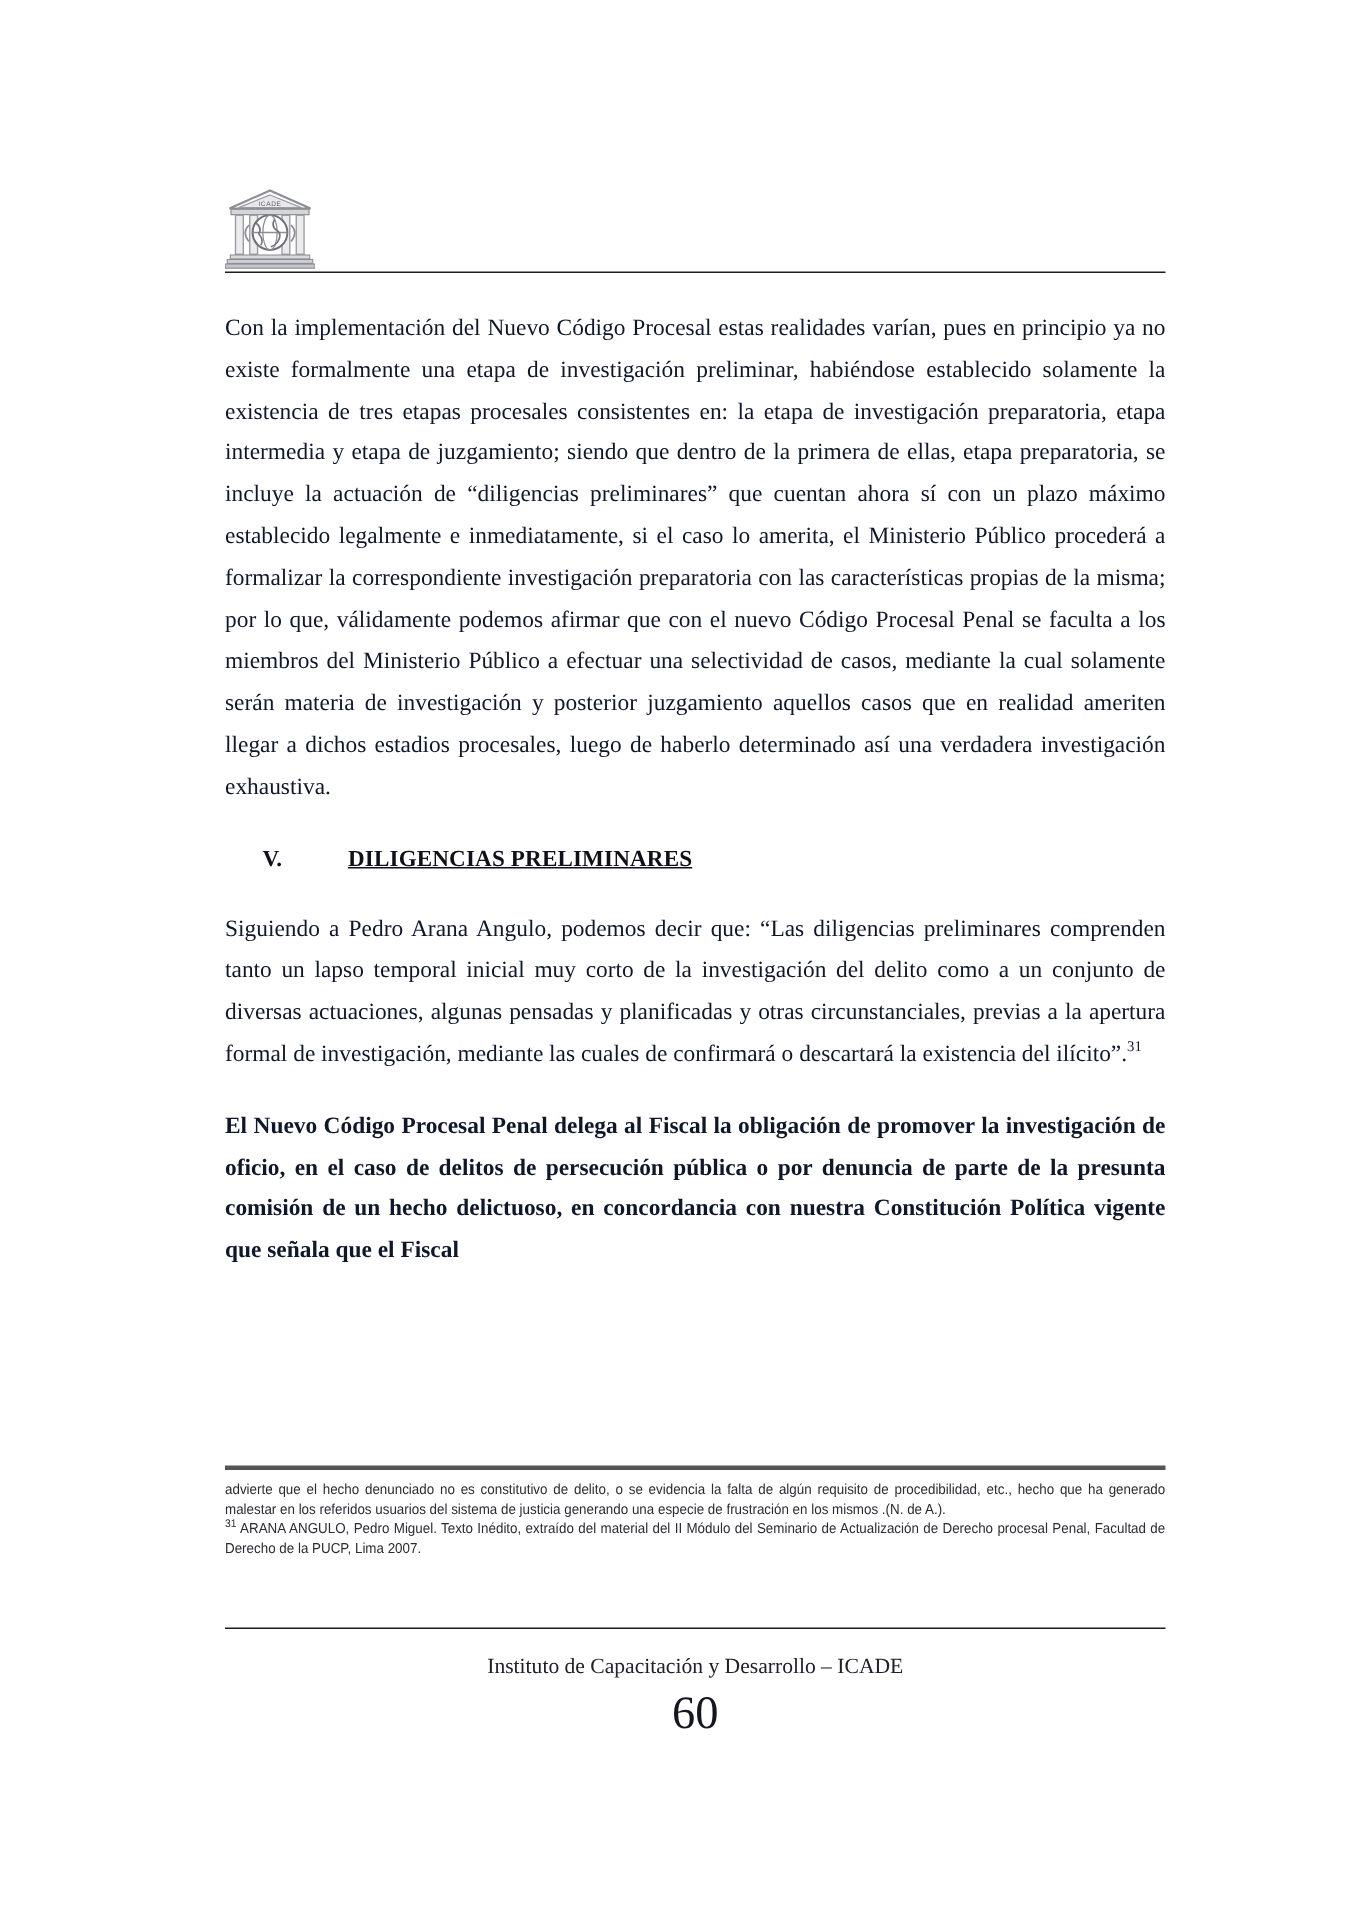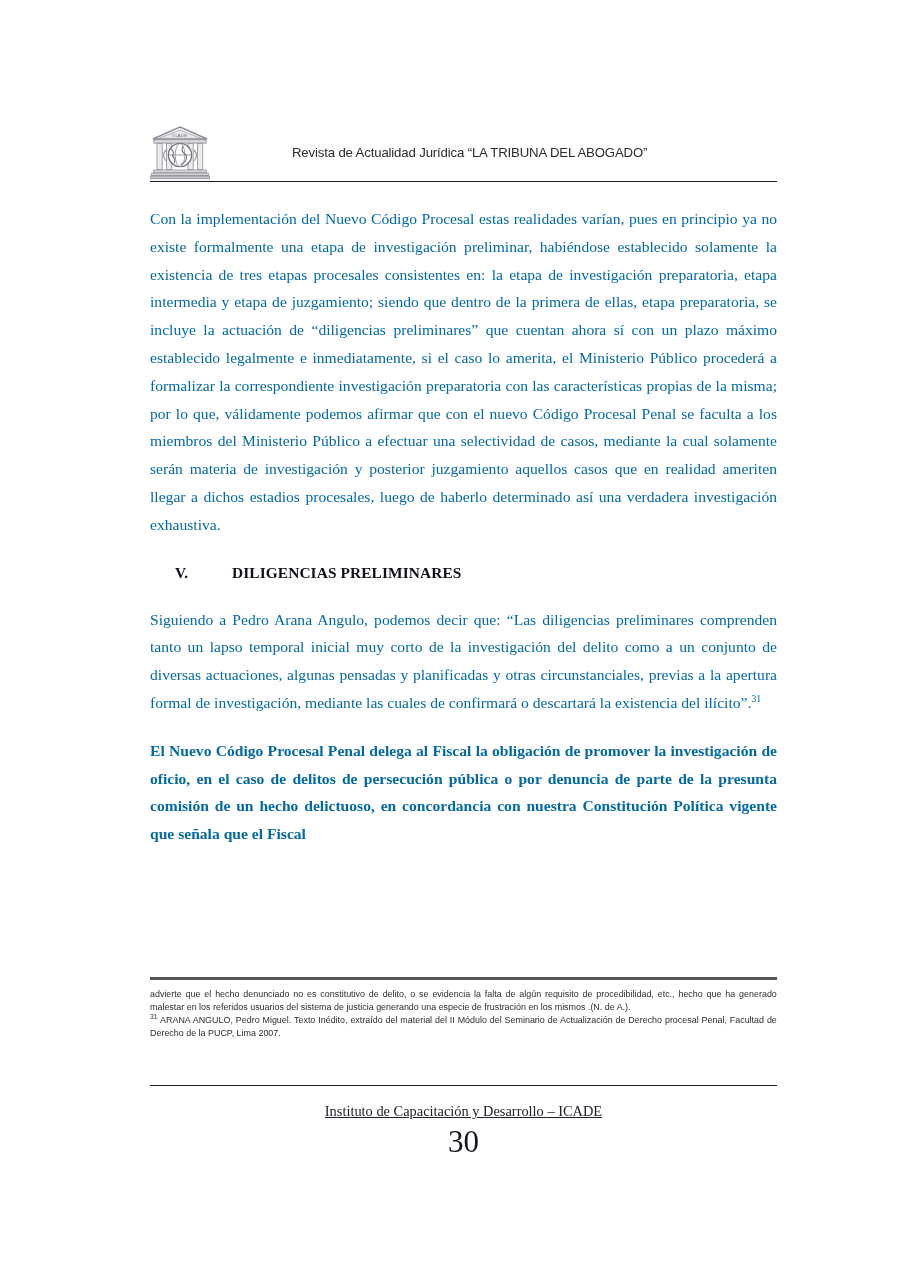--- a/index.html
+++ b/index.html
@@ -64,21 +64,21 @@
     top: 205px;
     width: 627px;
   }
 
   p.body-par {
     margin: 0 0 20px 0;
     font-size: 15.6px;
     line-height: 27.8px;
     text-align: justify;
     text-justify: inter-word;
-    color: #0369a1;
+    color: #0f172a;
     -webkit-hyphens: none;
     hyphens: none;
   }
 
   p.body-par.last {
     margin-bottom: 0;
     font-weight: bold;
   }
 
   sup.fn-ref {
@@ -87,20 +87,21 @@
     line-height: 0;
   }
 
   .section-heading {
     margin: 18px 0 20px 0;
     font-size: 15.4px;
     line-height: 27px;
     font-weight: bold;
     color: #10101a;
     letter-spacing: 0.1px;
+    text-decoration: underline;
   }
 
   .section-heading .sec-num {
     display: inline-block;
     width: 57px;
     margin-left: 25px;
   }
 
   
   .footnote-area {
@@ -153,21 +154,20 @@
     height: 0;
     border-top: 1.5px solid #1c1c24;
     margin-bottom: 15px;
   }
 
   .footer-institute {
     font-family: "Liberation Serif", "DejaVu Serif", serif;
     font-size: 14.4px;
     line-height: 20px;
     color: #20202a;
-    text-decoration: underline;
   }
 
   .footer-pagenum {
     font-family: "Liberation Serif", "DejaVu Serif", serif;
     font-size: 31px;
     line-height: 38px;
     color: #15151f;
     margin-top: 2px;
   }
 </style>
@@ -201,21 +201,20 @@
         <path d="M44 26 Q49 31 44 37" fill="none" stroke="#8d8d95" stroke-width="1.1"></path>
 
         <rect x="3.5" y="46" width="53" height="2.6" fill="#d9d9de" stroke="#8d8d95" stroke-width="0.7"></rect>
         <rect x="1.5" y="49" width="57" height="2.6" fill="#cfcfd5" stroke="#8d8d95" stroke-width="0.7"></rect>
         <rect x="0" y="52" width="60" height="2.8" fill="#c4c4ca" stroke="#87878f" stroke-width="0.7"></rect>
 
         <text x="30" y="13.2" text-anchor="middle" font-family="Liberation Sans, sans-serif" font-size="4.4" fill="#5f5f68" letter-spacing="0.4">ICADE</text>
       </svg>
     </div>
 
-    <div class="header-title">Revista de Actualidad Jurídica  “LA TRIBUNA DEL ABOGADO”</div>
   </div>
 
   <div class="header-rule"></div>
 
   <div class="content">
 
     <p class="body-par">Con la implementación del Nuevo Código Procesal estas realidades varían, pues en principio ya no existe formalmente una etapa de investigación preliminar, habiéndose establecido solamente la existencia de tres etapas procesales consistentes en: la etapa de investigación preparatoria, etapa intermedia y etapa de juzgamiento; siendo que dentro de la primera de ellas, etapa preparatoria, se incluye la actuación de “diligencias preliminares” que cuentan ahora sí con un plazo máximo establecido legalmente e inmediatamente, si el caso lo amerita, el Ministerio Público procederá a formalizar la correspondiente investigación preparatoria con las características propias de la misma; por lo que, válidamente podemos afirmar que con el nuevo Código Procesal Penal se faculta a los miembros del Ministerio Público a efectuar una selectividad de casos, mediante la cual solamente serán materia de investigación y posterior juzgamiento aquellos casos que en realidad ameriten llegar a dichos estadios procesales, luego de haberlo determinado así una   verdadera investigación exhaustiva.</p>
 
     <div class="section-heading">
       <span class="sec-num">V.</span><span>DILIGENCIAS PRELIMINARES</span>
@@ -230,16 +229,16 @@
     <div class="footnote-rule"></div>
 
     <p class="footnote">advierte que el hecho denunciado no es constitutivo de delito, o se evidencia la falta de algún requisito de procedibilidad, etc., hecho que ha generado malestar en los referidos usuarios del sistema de justicia generando una especie de frustración en los mismos .(N. de A.).</p>
 
     <p class="footnote"><sup>31</sup> <span>ARANA ANGULO, Pedro Miguel. Texto Inédito, extraído del material del II Módulo del Seminario de  Actualización de Derecho procesal Penal, Facultad de Derecho de la PUCP, Lima 2007.</span></p>
   </div>
 
   <div class="page-footer">
     <div class="footer-rule"></div>
     <div class="footer-institute">Instituto de Capacitación y Desarrollo – ICADE</div>
-    <div class="footer-pagenum">30</div>
+    <div class="footer-pagenum">60</div>
   </div>
 
 </div>
 
 </body></html>

